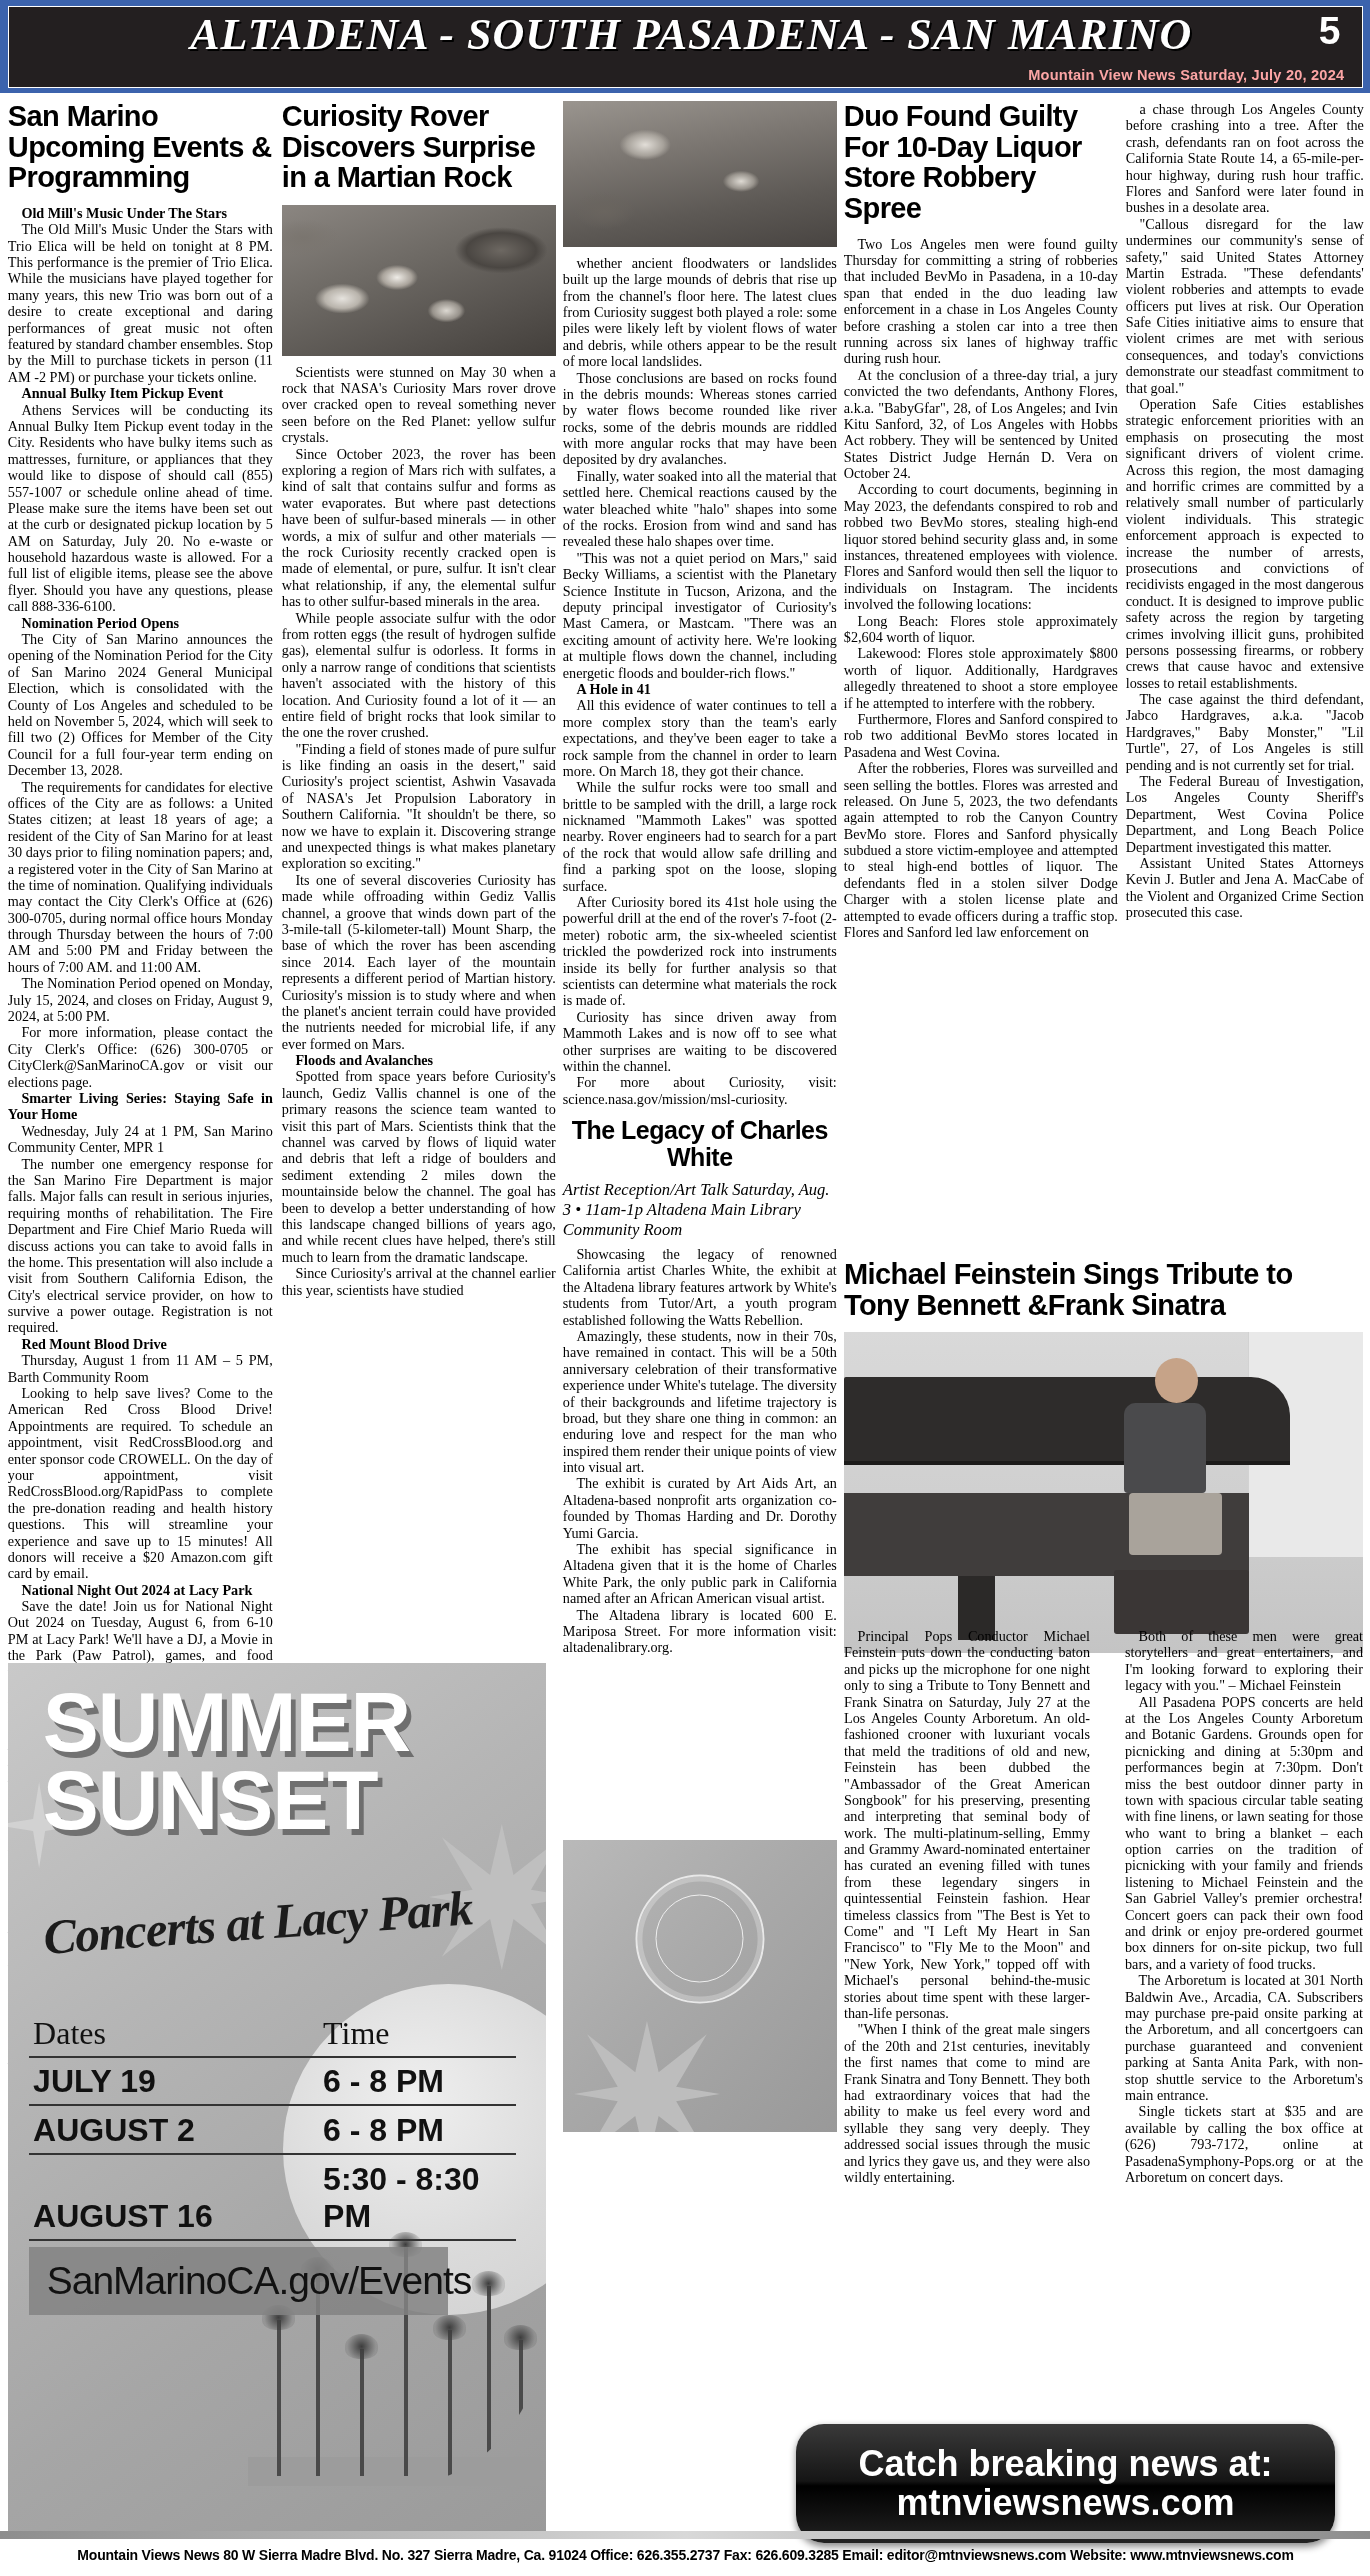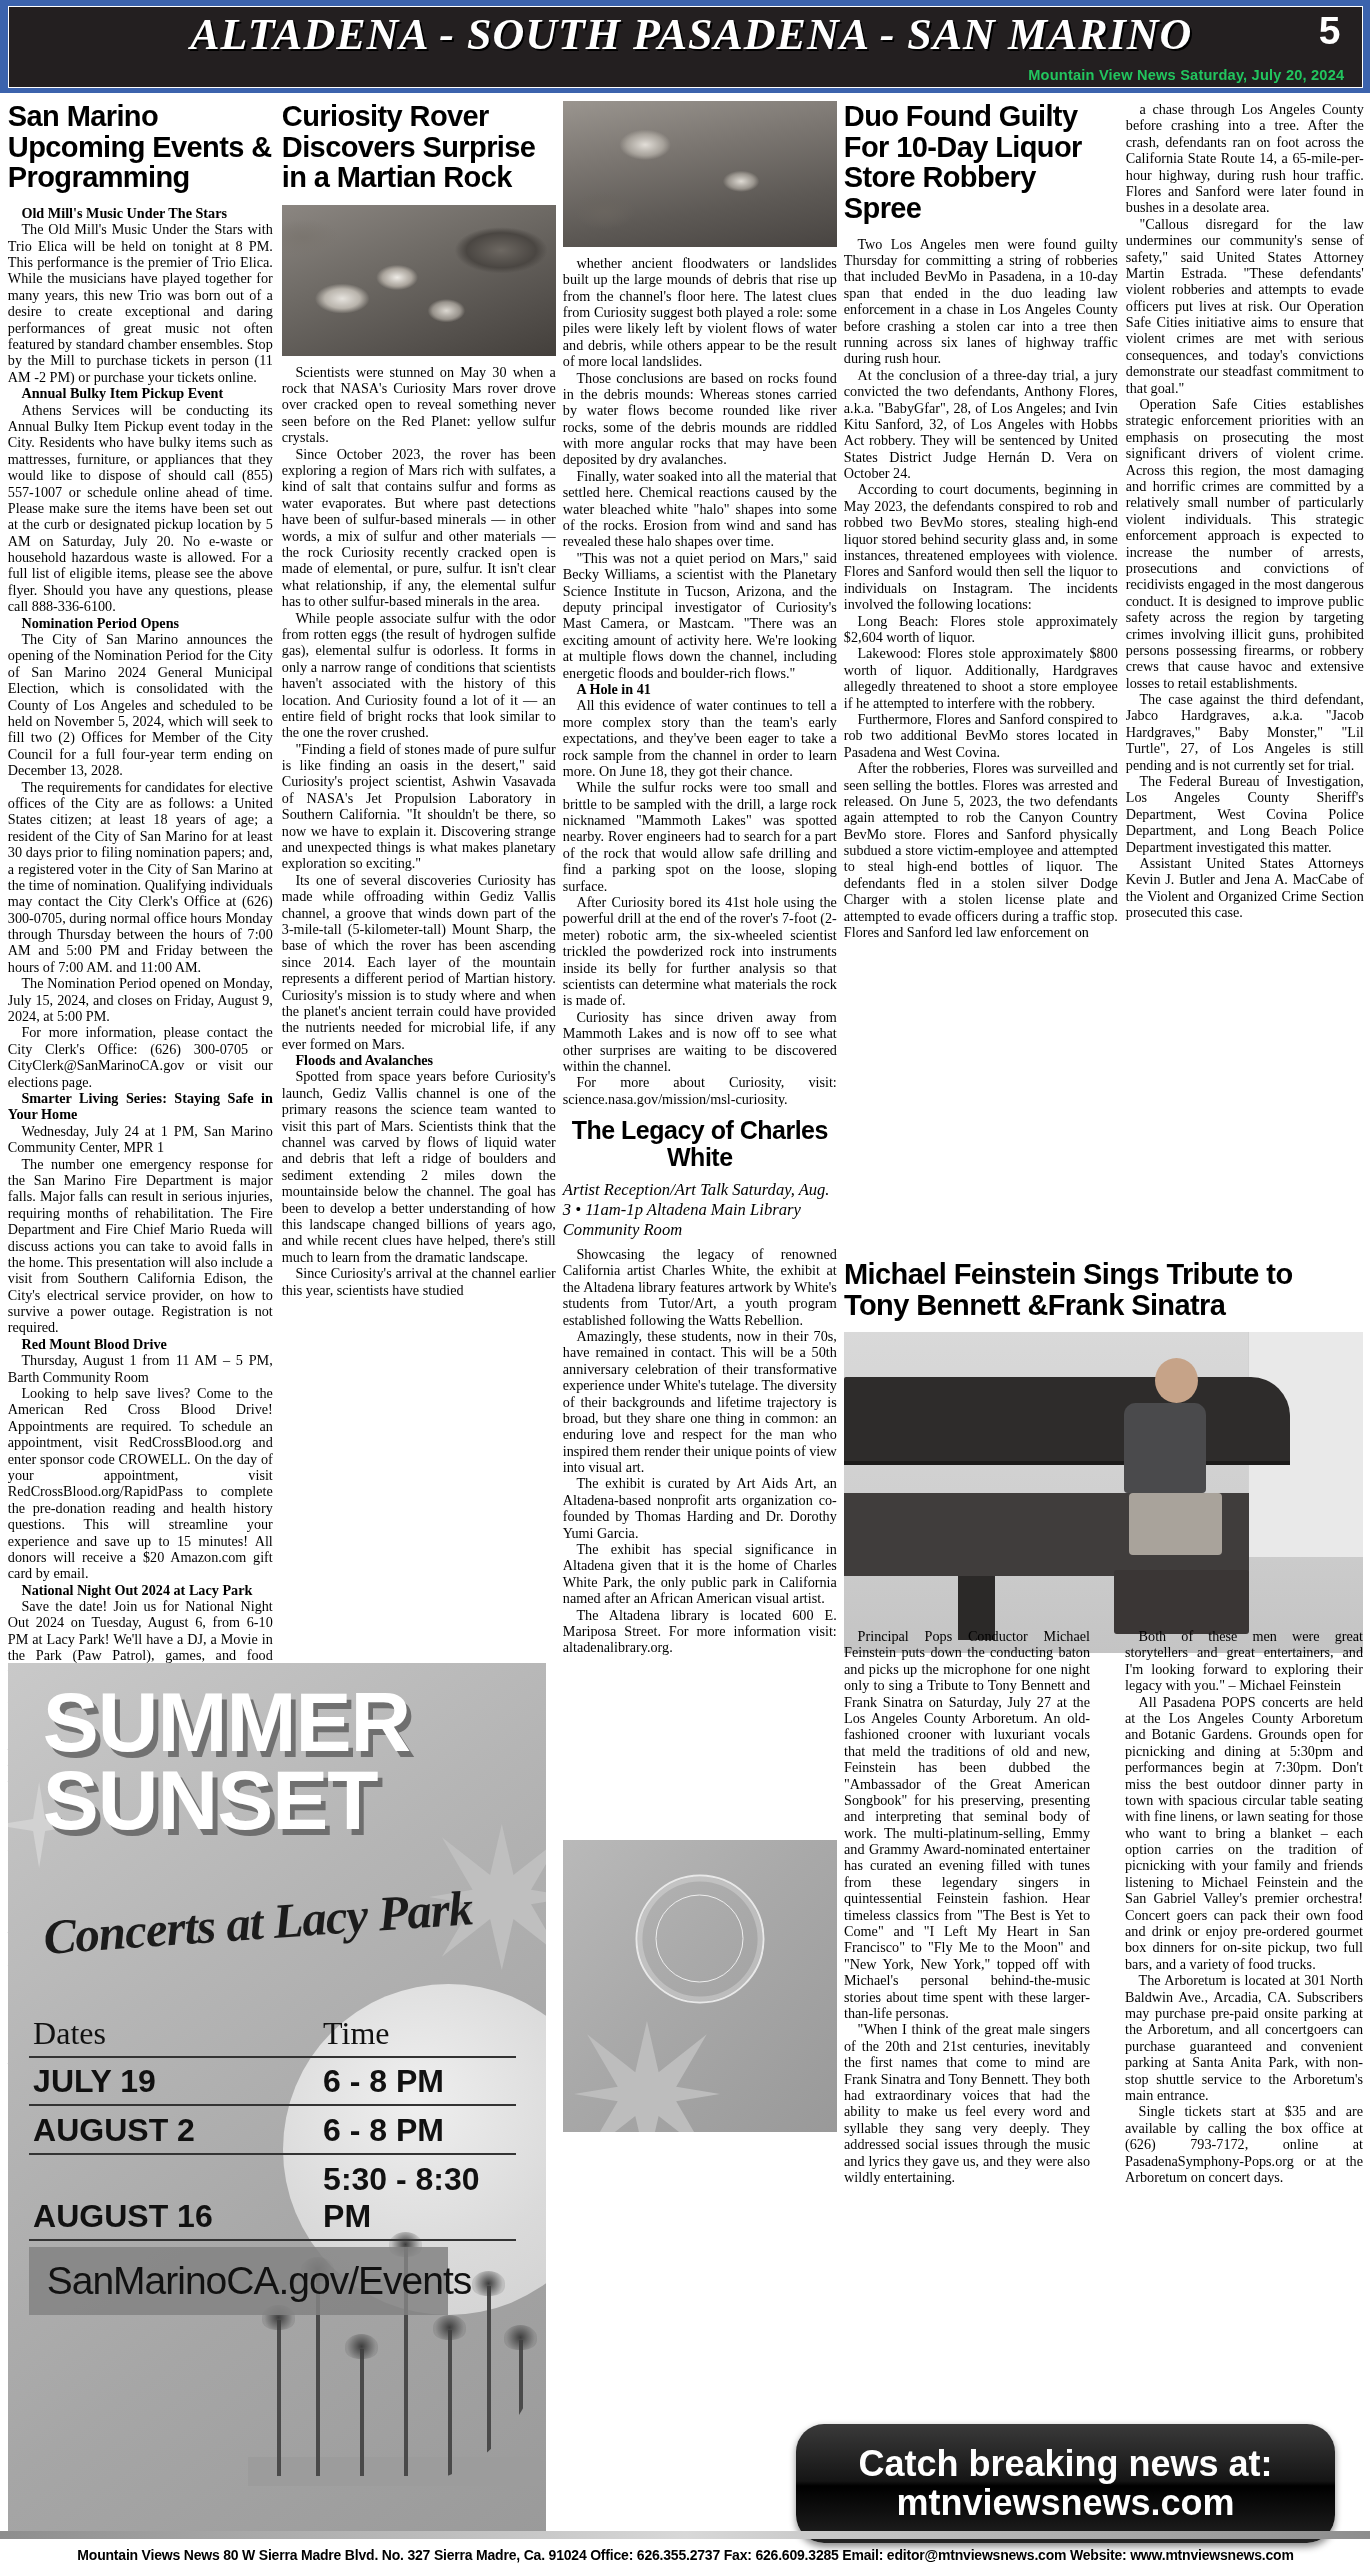--- a/index.html
+++ b/index.html
@@ -6,21 +6,21 @@
   body{width:1371px;height:2576px;font-family:"Liberation Serif",serif;color:#000;overflow:hidden;}
   .page{position:relative;width:1371px;height:2576px;background:#fff;}
 
   
   .masthead-wrap{position:absolute;left:0;top:0;width:1371px;height:93px;background:#3c63ad;padding:0;}
   .masthead{position:absolute;left:7.8px;top:5.8px;width:1355px;height:82px;background:#231f20;border:1.9px solid #fff;box-sizing:border-box;}
   .mh-title{position:absolute;left:0;right:0;top:1.9px;text-align:center;color:#fff;
     font-family:"Liberation Serif",serif;font-weight:bold;font-style:italic;font-size:44px;letter-spacing:1px;
     text-shadow:1.9px 1.9px 0 #000;white-space:nowrap;padding-left:12px;}
   .mh-page{position:absolute;right:21.4px;top:1.9px;color:#fff;font-family:"Liberation Sans",sans-serif;font-weight:bold;font-size:39px;}
-  .mh-sub{position:absolute;right:17.5px;bottom:3.9px;color:#22c55e;font-family:"Liberation Sans",sans-serif;font-weight:bold;font-size:14.6px;letter-spacing:0.2px;}
+  .mh-sub{position:absolute;right:17.5px;bottom:3.9px;color:#fca5a5;font-family:"Liberation Sans",sans-serif;font-weight:bold;font-size:14.6px;letter-spacing:0.2px;}
 
   
   .cols{position:absolute;left:7.8px;top:101px;width:1355px;}
   .col{position:absolute;top:0;}
   .c1{left:0px;width:265px;}
   .c2{left:274px;width:274px;}
   .c3{left:555px;width:274px;}
   .c4{left:836px;width:274px;}
   .c5{left:1118px;width:238px;}
 
@@ -170,21 +170,21 @@
     </div>
 
     <div class="col c3">
       <div class="photo mars2"></div>
       <div id="c3-body">
           <p class="body">whether ancient floodwaters or landslides built up the large mounds of debris that rise up from the channel's floor here. The latest clues from Curiosity suggest both played a role: some piles were likely left by violent flows of water and debris, while others appear to be the result of more local landslides.</p>
           <p class="body">Those conclusions are based on rocks found in the debris mounds: Whereas stones carried by water flows become rounded like river rocks, some of the debris mounds are riddled with more angular rocks that may have been deposited by dry avalanches.</p>
           <p class="body">Finally, water soaked into all the material that settled here. Chemical reactions caused by the water bleached white "halo" shapes into some of the rocks. Erosion from wind and sand has revealed these halo shapes over time.</p>
           <p class="body">"This was not a quiet period on Mars," said Becky Williams, a scientist with the Planetary Science Institute in Tucson, Arizona, and the deputy principal investigator of Curiosity's Mast Camera, or Mastcam. "There was an exciting amount of activity here. We're looking at multiple flows down the channel, including energetic floods and boulder-rich flows."</p>
           <p class="body sub">A Hole in 41</p>
-          <p class="body">All this evidence of water continues to tell a more complex story than the team's early expectations, and they've been eager to take a rock sample from the channel in order to learn more. On June 18, they got their chance.</p>
+          <p class="body">All this evidence of water continues to tell a more complex story than the team's early expectations, and they've been eager to take a rock sample from the channel in order to learn more. On March 18, they got their chance.</p>
           <p class="body">While the sulfur rocks were too small and brittle to be sampled with the drill, a large rock nicknamed "Mammoth Lakes" was spotted nearby. Rover engineers had to search for a part of the rock that would allow safe drilling and find a parking spot on the loose, sloping surface.</p>
           <p class="body">After Curiosity bored its 41st hole using the powerful drill at the end of the rover's 7-foot (2-meter) robotic arm, the six-wheeled scientist trickled the powderized rock into instruments inside its belly for further analysis so that scientists can determine what materials the rock is made of.</p>
           <p class="body">Curiosity has since driven away from Mammoth Lakes and is now off to see what other surprises are waiting to be discovered within the channel.</p>
           <p class="body">For more about Curiosity, visit: science.nasa.gov/mission/msl-curiosity.</p>
         </div>
       <h2 class="head2 head-center">The Legacy of Charles White</h2>
       <p class="italhead">Artist Reception/Art Talk Saturday, Aug. 3 • 11am-1p Altadena Main Library Community Room</p>
       <div id="c3-legacy">
           <p class="body">Showcasing the legacy of renowned California artist Charles White, the exhibit at the Altadena library features artwork by White's students from Tutor/Art, a youth program established following the Watts Rebellion.</p>
           <p class="body">Amazingly, these students, now in their 70s, have remained in contact. This will be a 50th anniversary celebration of their transformative experience under White's tutelage. The diversity of their backgrounds and lifetime trajectory is broad, but they share one thing in common: an enduring love and respect for the man who inspired them render their unique points of view into visual art.</p>

